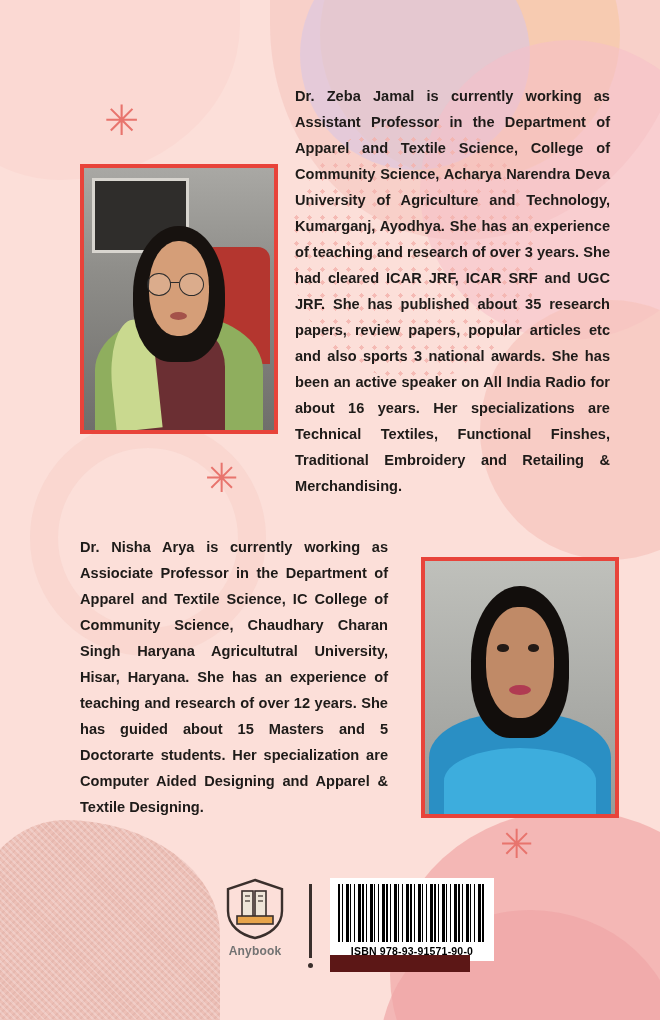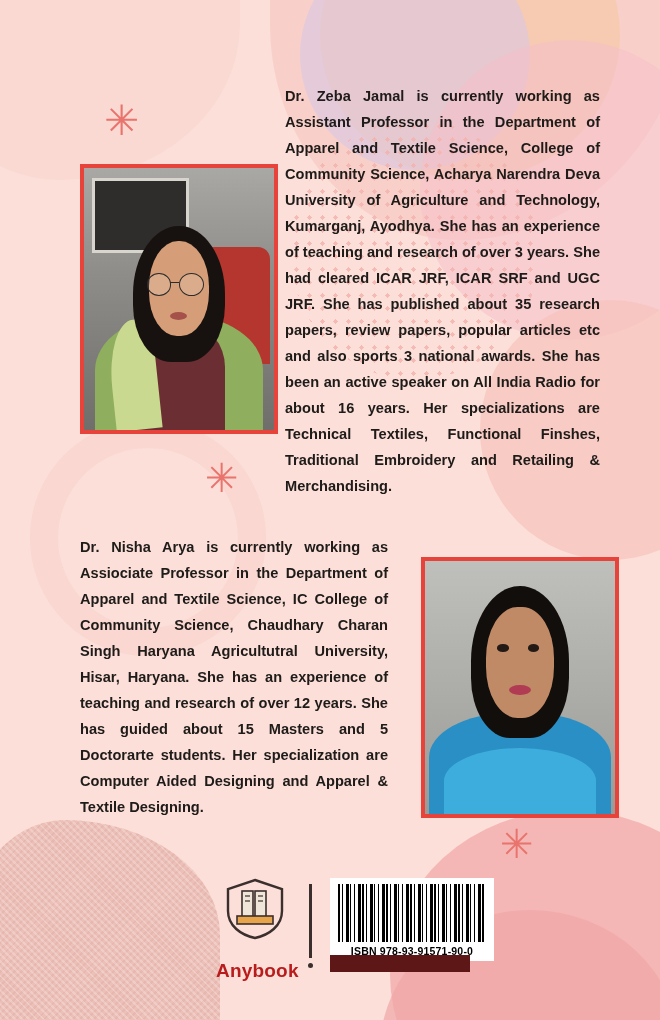--- a/index.html
+++ b/index.html
@@ -160,40 +160,40 @@
   .bio {
     position: absolute;
     color: #1e1b19;
     font-size: 14.6px;
     line-height: 1.78;
     text-align: justify;
     text-justify: inter-word;
     font-family: "Liberation Sans", sans-serif;
     font-weight: 600;
   }
-  .bio-zeba { left: 285px; top: 84px; width: 315px; }
+  .bio-zeba { left: 295px; top: 84px; width: 315px; }
   .bio-nisha { left: 80px; top: 535px; width: 308px; }
 
   
   .logo-block {
     position: absolute;
     left: 216px; top: 878px;
     width: 78px;
     text-align: center;
   }
   .logo-mark {
     width: 62px; height: 62px;
     margin: 0 auto;
     position: relative;
   }
   .logo-name {
-    margin-top: 20px;
-    font-size: 19px;
+    margin-top: 4px;
+    font-size: 12px;
     font-weight: 700;
-    color: #b91c1c;
+    color: #737373;
     letter-spacing: .2px;
   }
   .logo-divider {
     position: absolute;
     left: 309px; top: 884px;
     width: 3px; height: 74px;
     background: #3a2f2c;
   }
   .logo-divider-dot {
     position: absolute;

